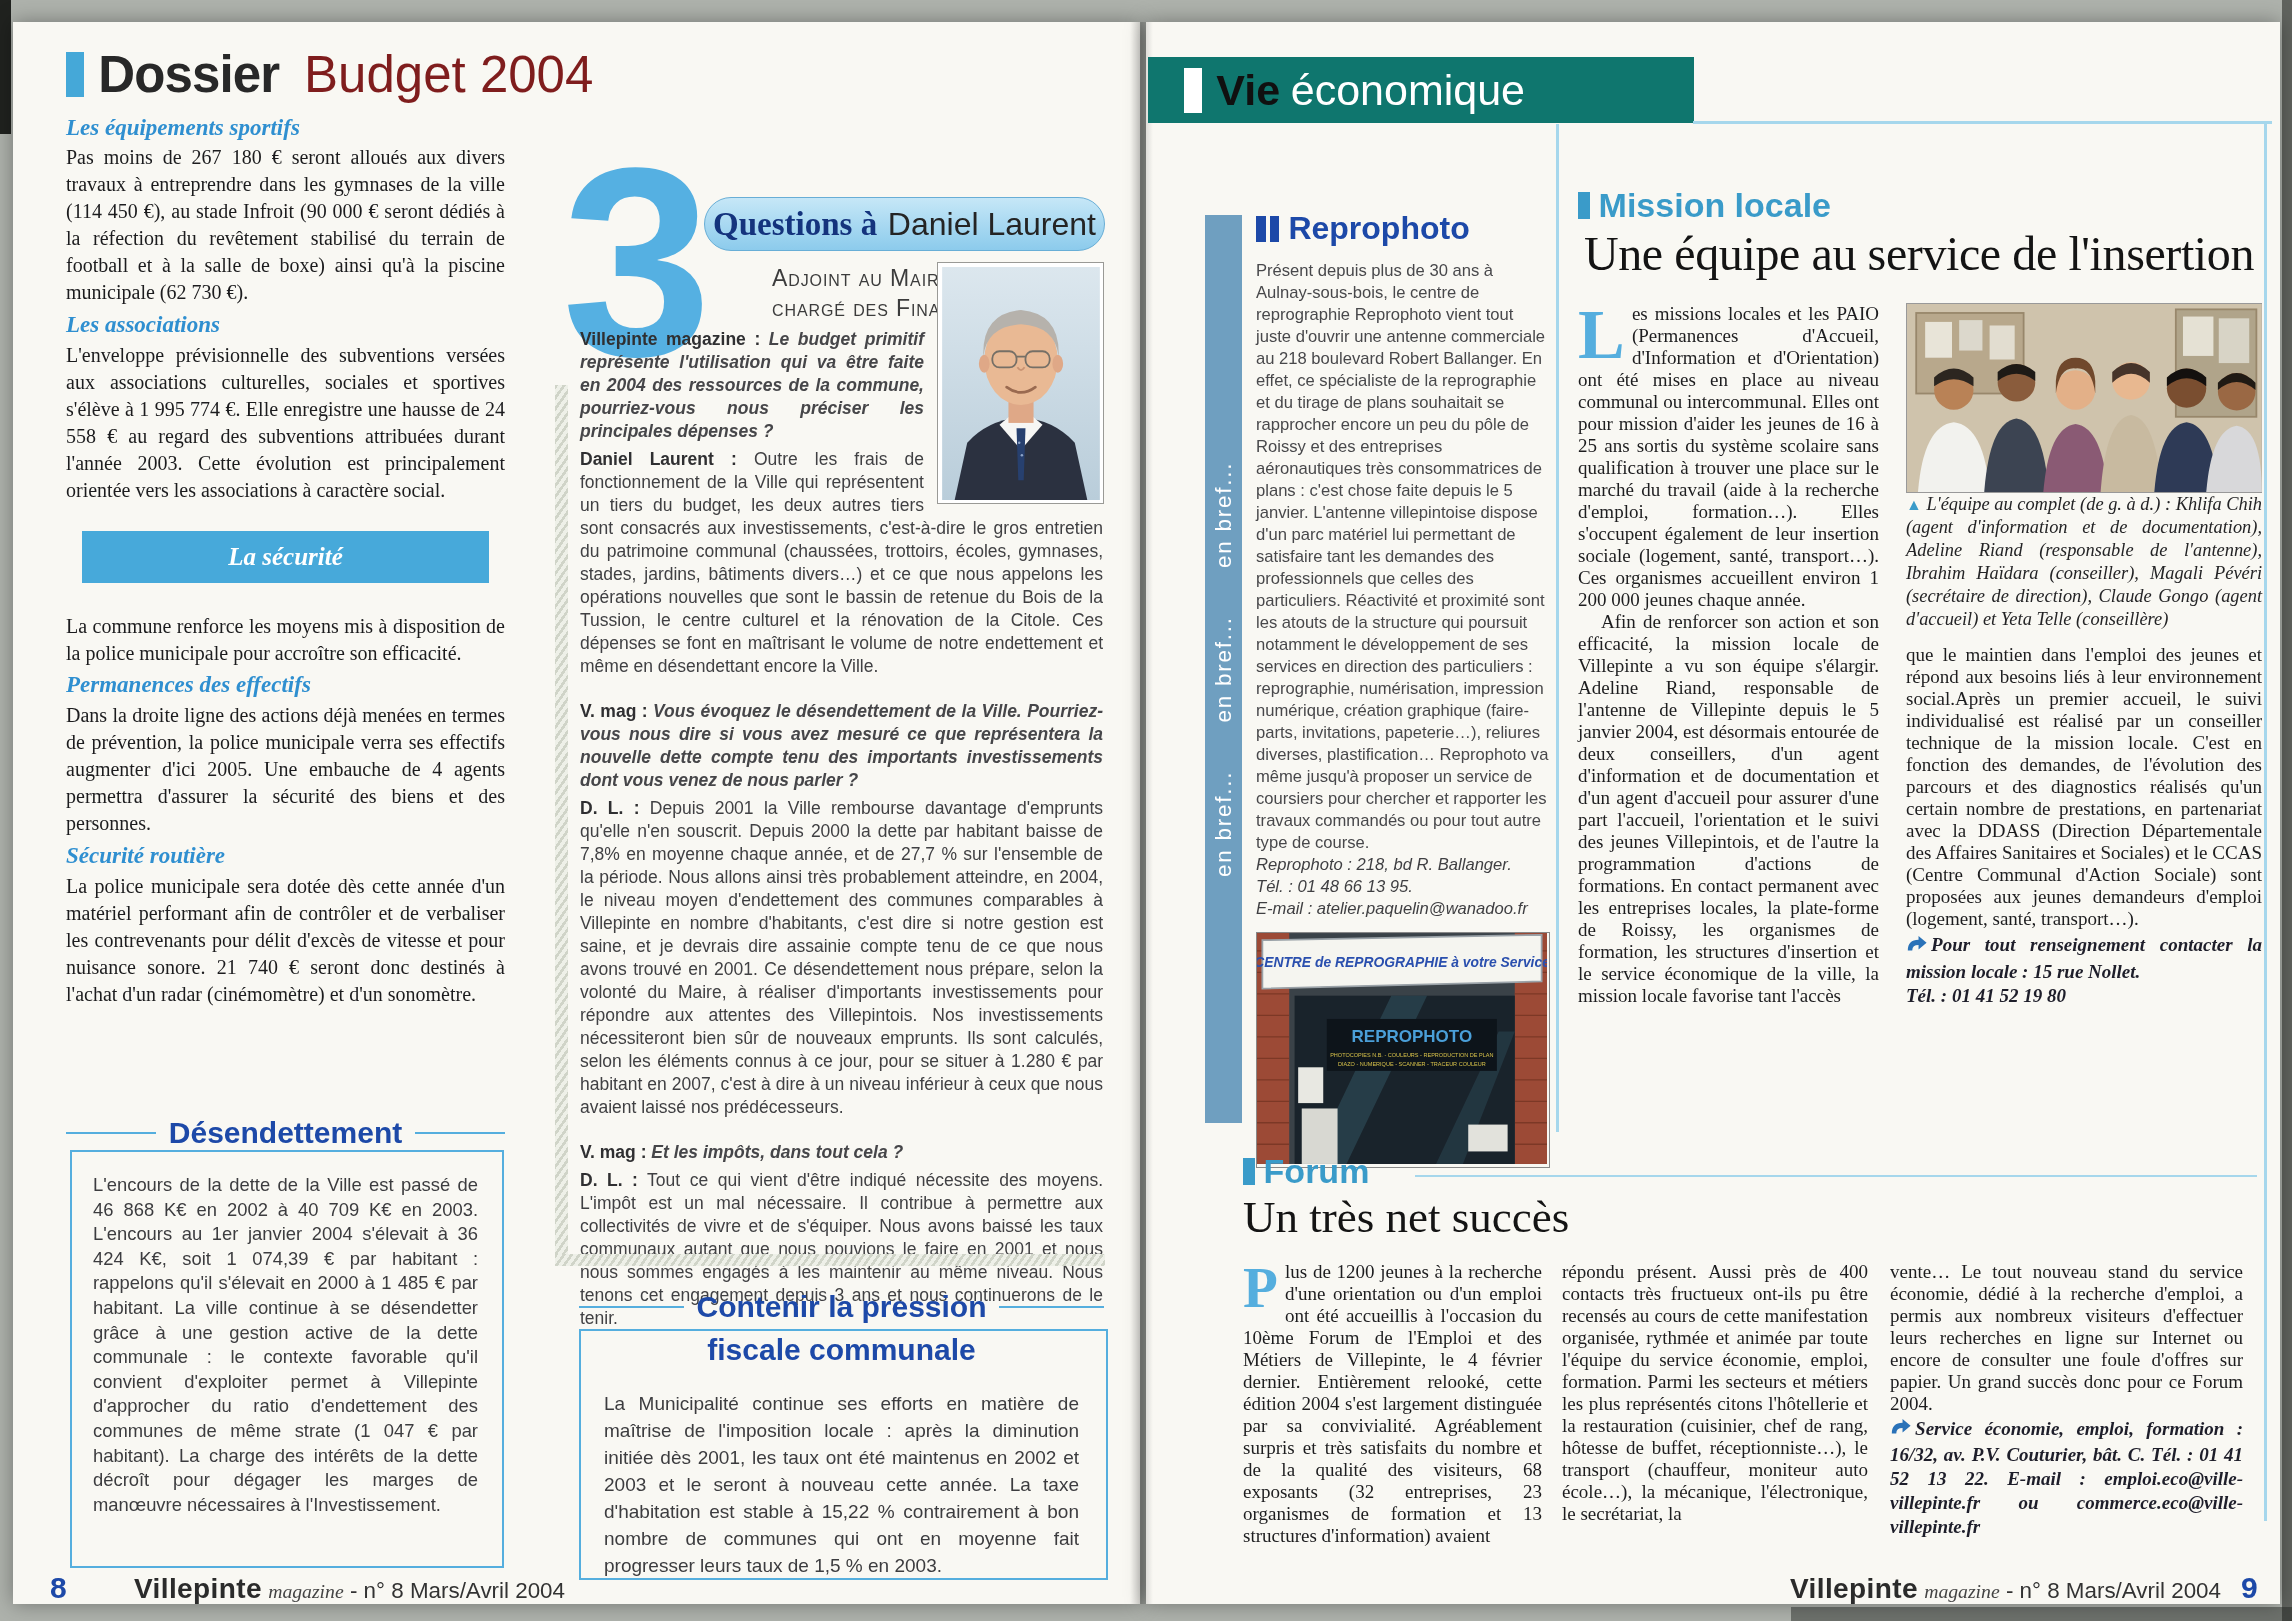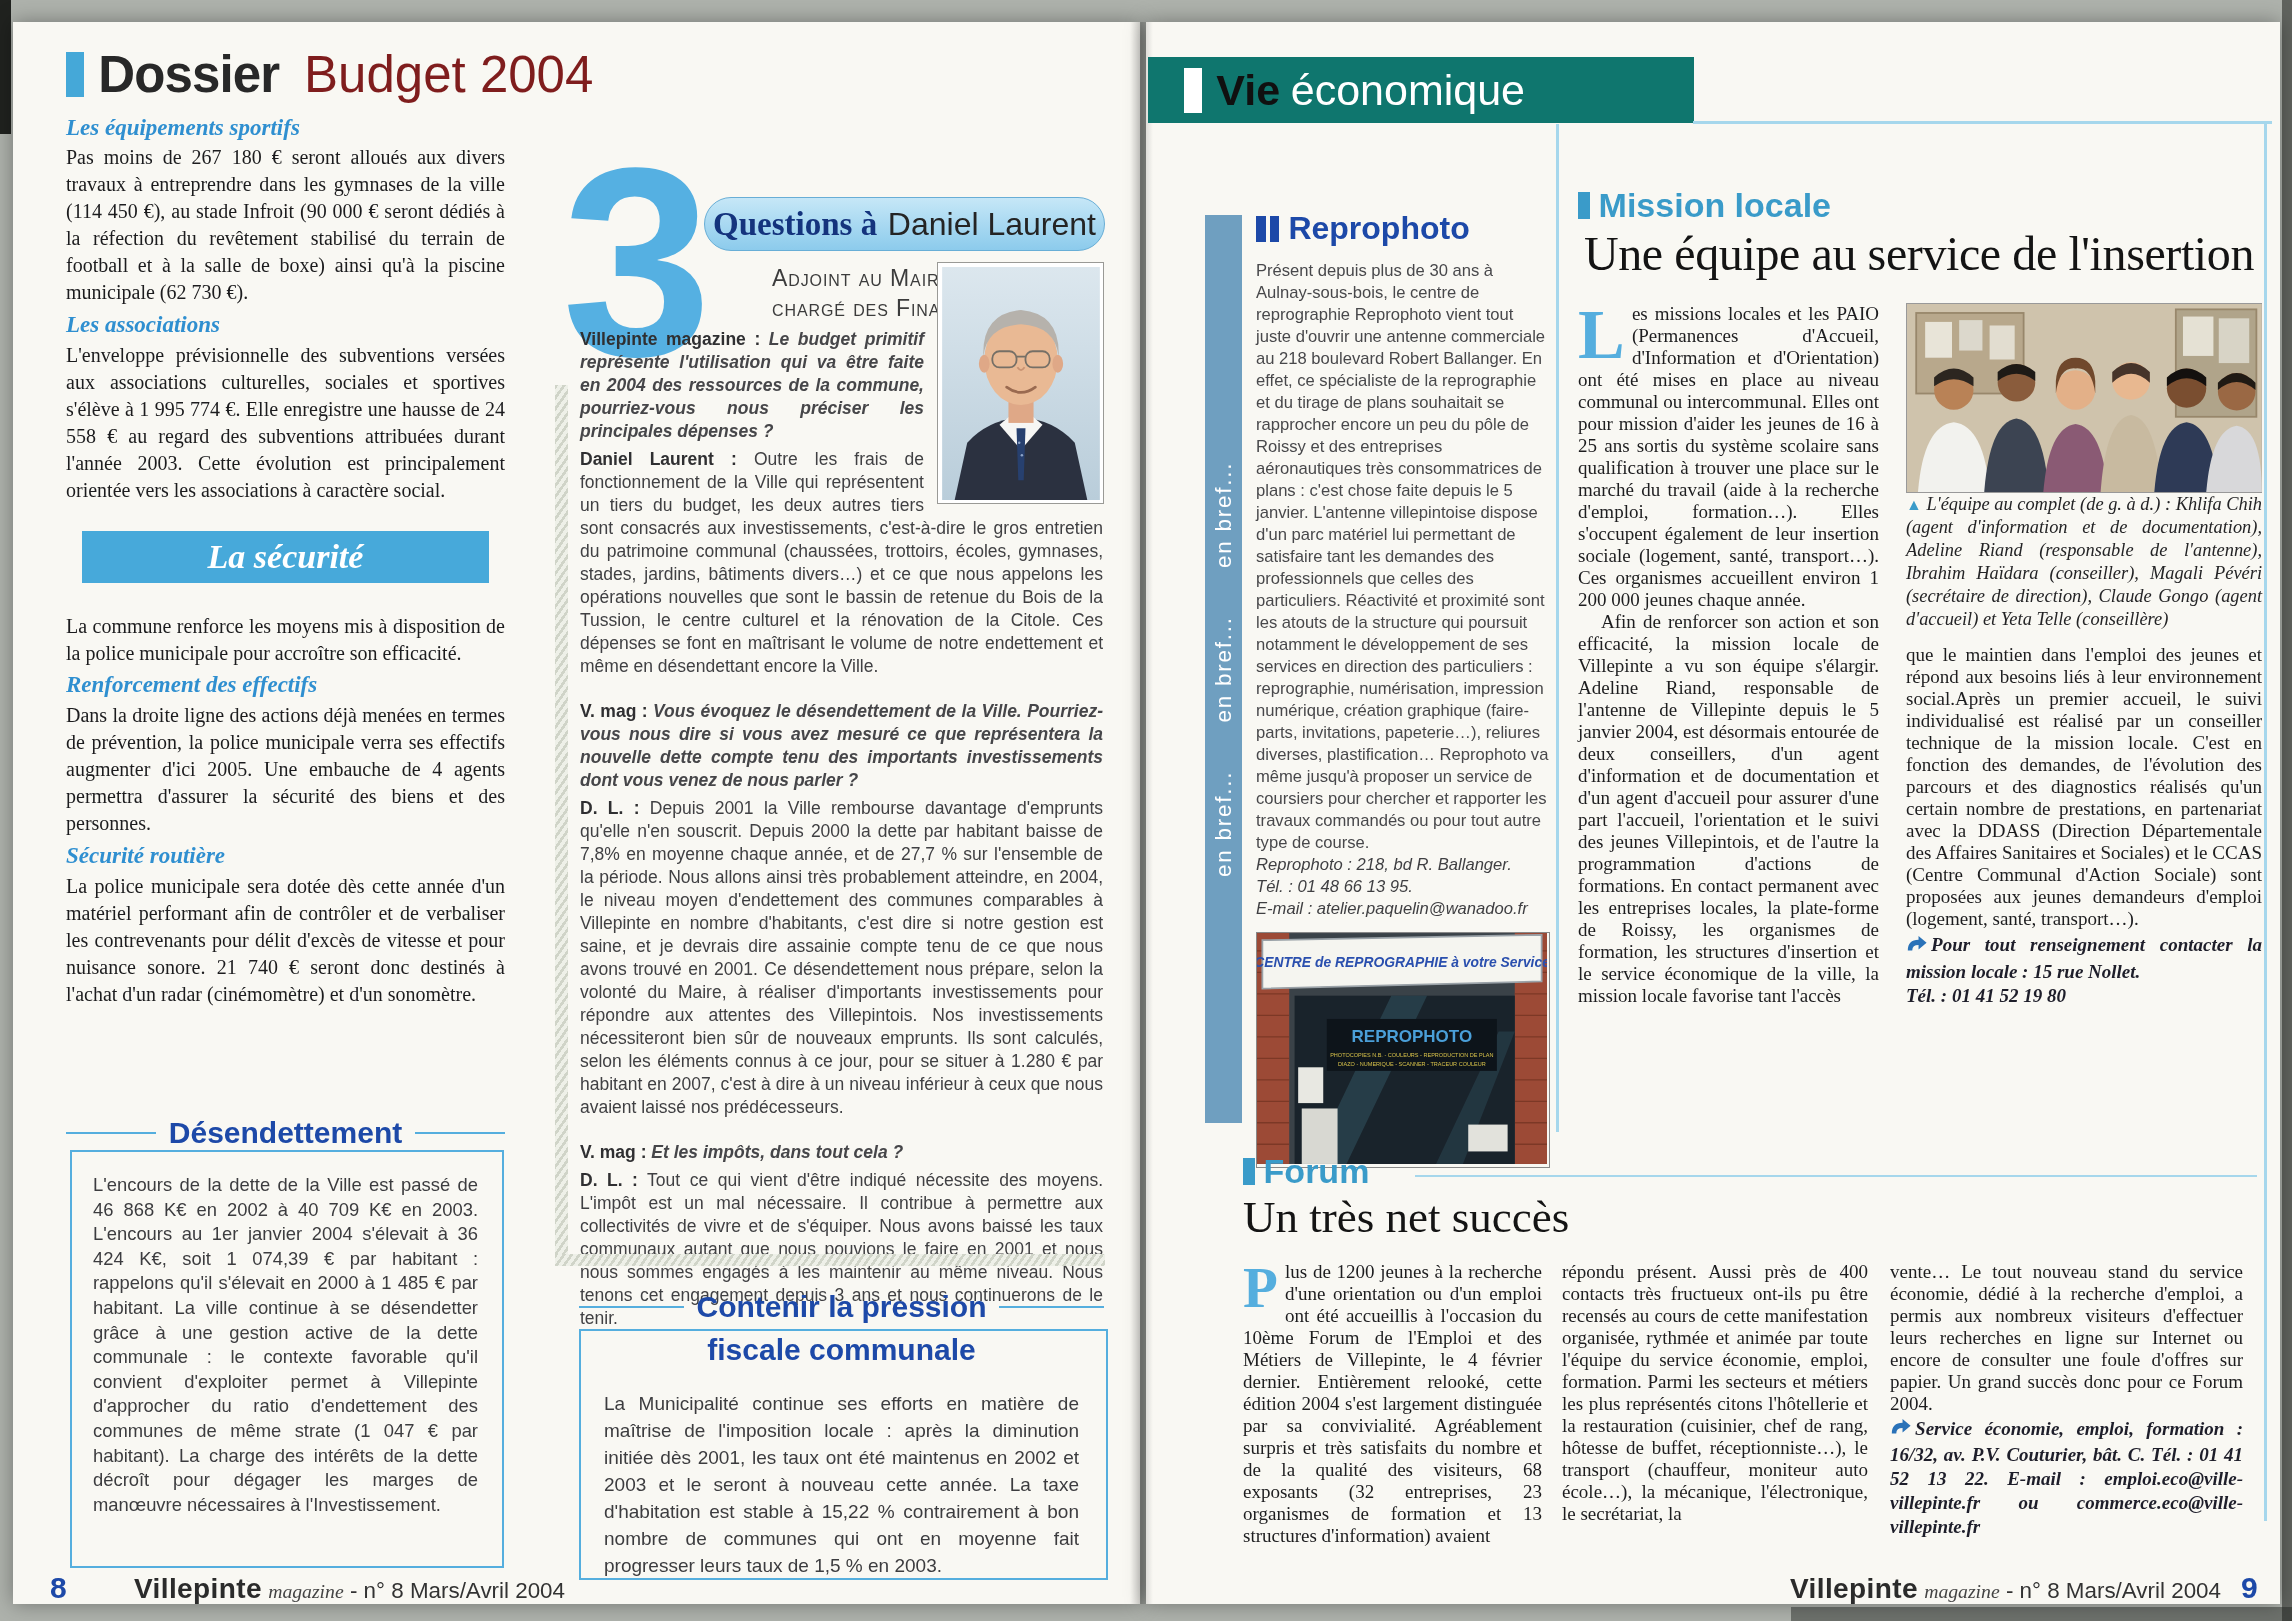--- a/index.html
+++ b/index.html
@@ -17,21 +17,21 @@
   
   #lp-header{left:66px;top:45px;display:flex;align-items:center;gap:14.3px;}
   .hdr-square{width:18px;height:45px;background:#45a8d8;}
   #lp-header .t-bold{font-size:51px;font-weight:bold;color:#282828;letter-spacing:-0.9px;}
   #lp-header .t-light{font-size:51px;font-weight:300;color:#7f1d1d;letter-spacing:0px;margin-left:10.7px;}
 
   #lp-col1{left:66px;top:109px;width:439px;font-size:20px;line-height:27px;color:#1c1c1e;text-align:justify;}
   #lp-col1 p{margin:0 0 1.8px 0;}
   .sub-head{color:#2f8fd0;font-weight:bold;font-style:italic;font-size:23px;line-height:30px;margin:3.6px 0 1.8px 0;}
   .sec-banner{margin:27px 16px 30px 16px;height:52px;background:#47a9da;color:#fff;text-align:center;
-    font-style:italic;font-weight:bold;font-size:34px;line-height:52px;}
+    font-style:italic;font-weight:bold;font-size:25px;line-height:52px;}
 
   .box-title{position:absolute;font-weight:bold;color:#1d49a8;font-size:30px;display:flex;align-items:center;gap:12.5px;}
   .box-title .dash{flex:1;height:2.7px;background:#55aede;}
   .blue-box{position:absolute;border:2.7px solid #55aede;background:transparent;}
   .box-text{position:absolute;font-size:18.4px;line-height:24.6px;color:#3c3c3f;text-align:justify;}
 
   #lp-num3{left:562px;top:150px;font-size:269px;font-weight:bold;color:#55b0e2;line-height:224px;}
   #lp-pill{left:704px;top:197px;width:399px;height:52px;border-radius:27px;
     background:linear-gradient(#c6e7f7,#8ccbec);border:1.8px solid #68aed6;
     display:flex;align-items:center;justify-content:center;gap:10.7px;}
@@ -126,21 +126,21 @@
     <span class="t-light">Budget 2004</span>
   </div>
 
   <div id="lp-col1" class="abs serif">
     <div class="sub-head">Les équipements sportifs</div>
     <p>Pas moins de 267 180 € seront alloués aux divers travaux à entreprendre dans les gymnases de la ville (114 450 €), au stade Infroit (90 000 € seront dédiés à la réfection du revêtement stabilisé du terrain de football et à la salle de boxe) ainsi qu'à la piscine municipale (62 730 €).</p>
     <div class="sub-head">Les associations</div>
     <p>L'enveloppe prévisionnelle des subventions versées aux associations culturelles, sociales et sportives s'élève à 1 995 774 €. Elle enregistre une hausse de 24 558 € au regard des subventions attribuées durant l'année 2003. Cette évolution est principalement orientée vers les associations à caractère social.</p>
     <div class="sec-banner serif">La sécurité</div>
     <p>La commune renforce les moyens mis à disposition de la police municipale pour accroître son efficacité.</p>
-    <div class="sub-head">Renforcement des effectifs</div>
+    <div class="sub-head">Permanences des effectifs</div>
     <p>Dans la droite ligne des actions déjà menées en termes de prévention, la police municipale verra ses effectifs augmenter d'ici 2005. Une embauche de 4 agents permettra d'assurer la sécurité des biens et des personnes.</p>
     <div class="sub-head">Sécurité routière</div>
     <p>La police municipale sera dotée dès cette année d'un matériel performant afin de contrôler et de verbaliser les contrevenants pour délit d'excès de vitesse et pour nuisance sonore. 21 740 € seront donc destinés à l'achat d'un radar (cinémomètre) et d'un sonomètre.</p>
   </div>
 
   <div class="box-title" style="left:66px;top:1116px;width:439px;">
     <span class="dash"></span>
     <span>Désendettement</span>
     <span class="dash"></span>
   </div>

